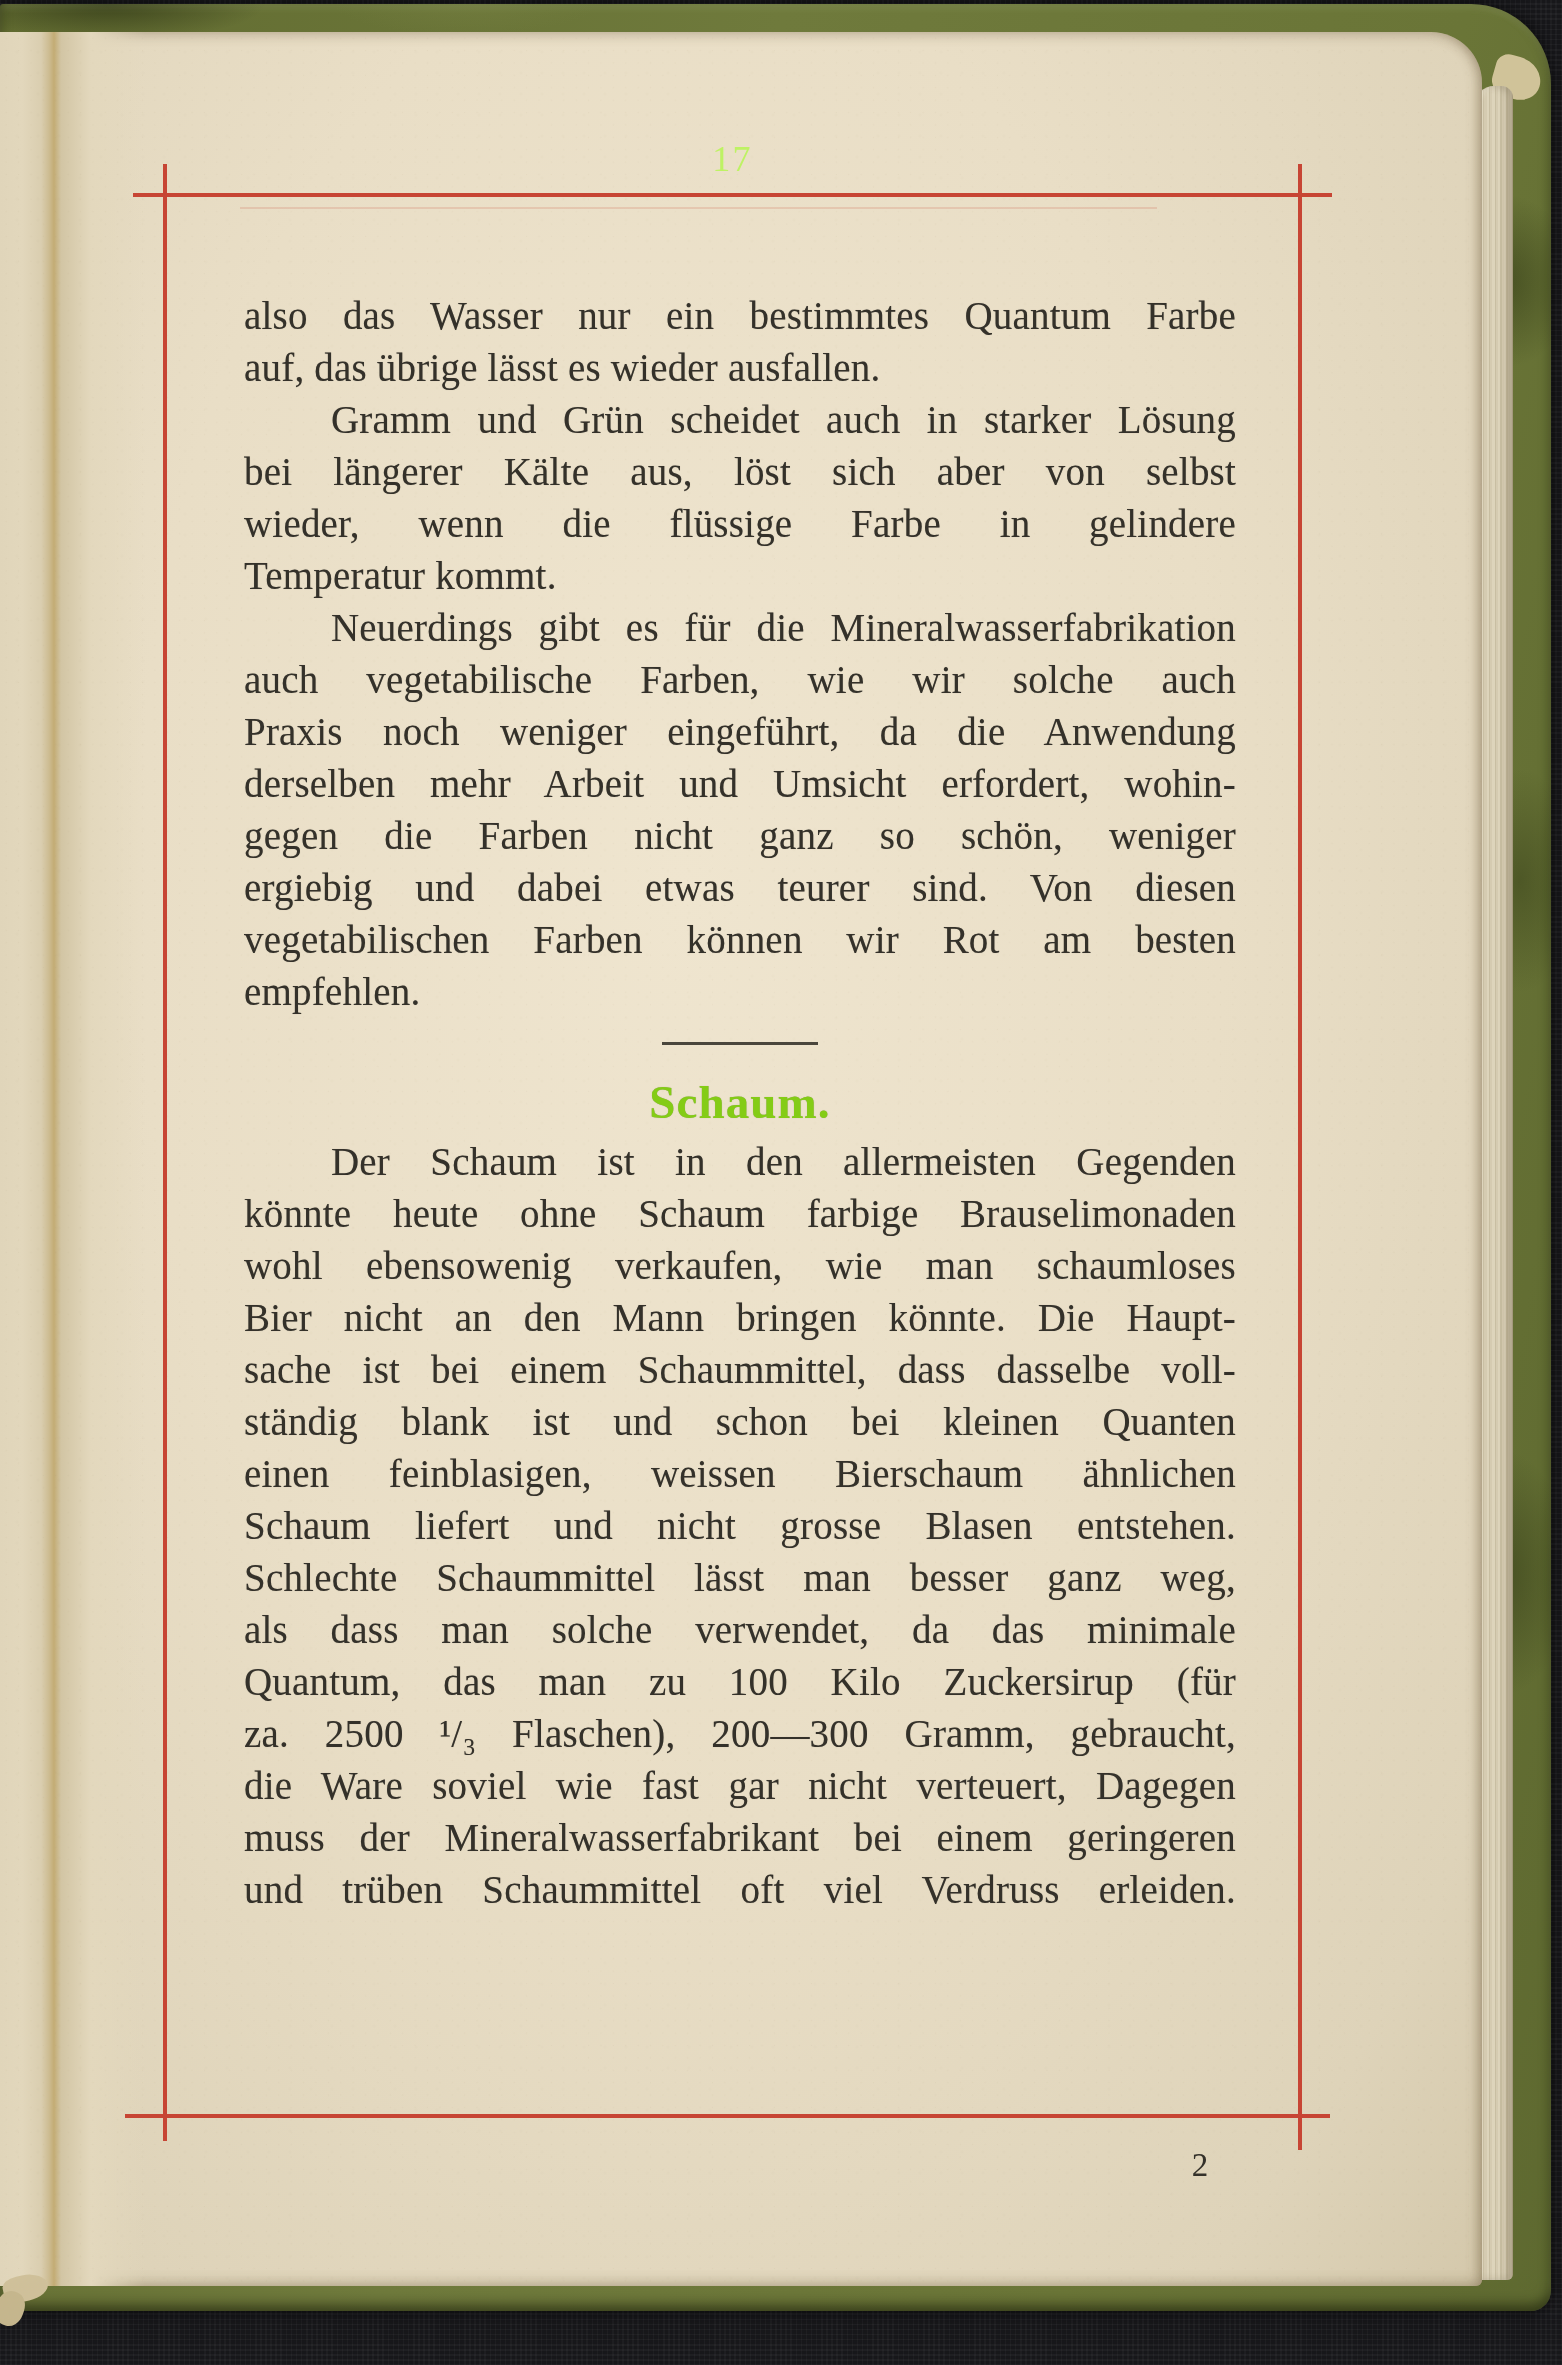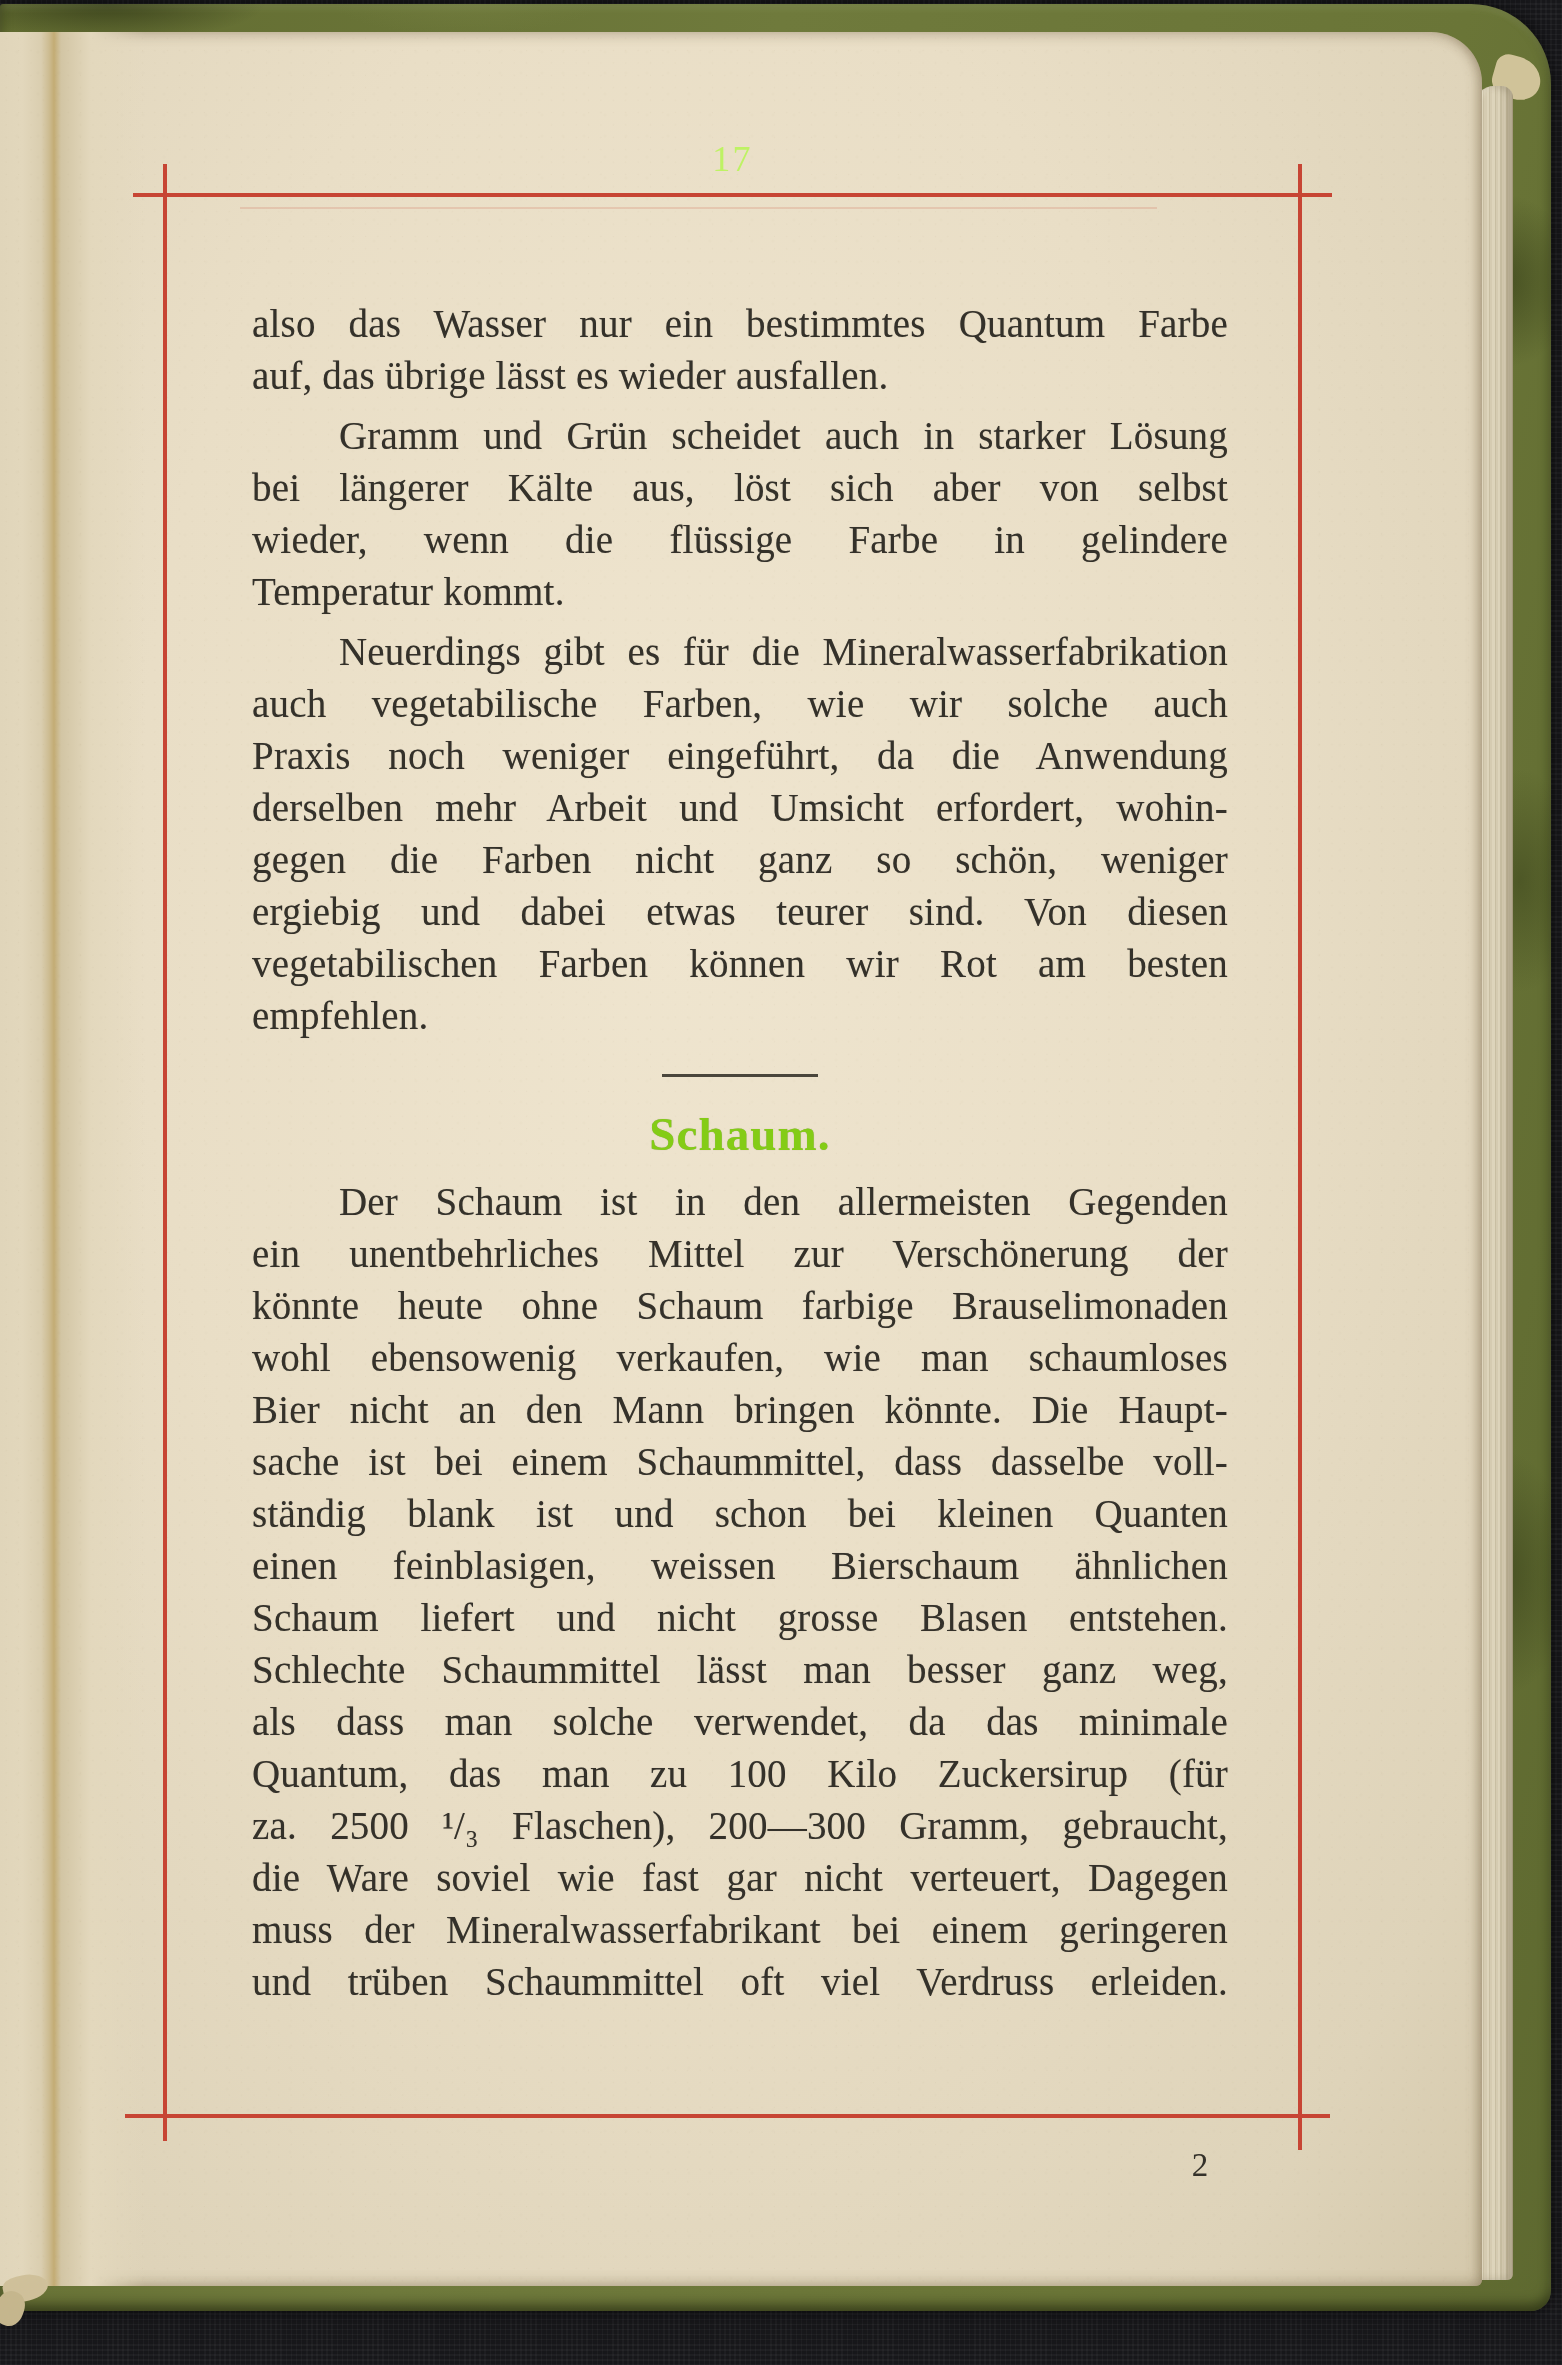--- a/index.html
+++ b/index.html
@@ -61,21 +61,21 @@
   .rule.right{left:1298px;top:164px;width:4.4px;height:1986px;}
   .rule-ghost{position:absolute;left:240px;top:207px;width:917px;height:1.5px;
     background:rgba(199,69,52,.16);}
 
   
   .folio{position:absolute;left:163px;top:138px;width:1139px;text-align:center;
     font-size:36px;letter-spacing:2.2px;color:#bef264;}
   .signature{position:absolute;left:1155px;top:2147px;width:90px;text-align:center;
     font-size:33px;color:#34312a;}
   .text-area{position:absolute;left:244px;top:290px;width:992px;color:#34312a;}
-  .para{margin:8px;}
+  .para{margin:0;}
   .line{height:52px;line-height:52px;font-size:39px;letter-spacing:0.2px;white-space:nowrap;
     text-align:justify;text-align-last:justify;text-shadow:0 0 0.7px rgba(52,48,40,.35);}
   .line.indent{text-indent:87px;}
   .line.last{text-align-last:left;}
   .divider-wrap{height:51px;display:flex;align-items:center;justify-content:center;}
   .divider{width:156px;height:2.2px;background:#4a463c;}
   .heading{height:67px;line-height:67px;text-align:center;font-size:47px;font-weight:600;
     letter-spacing:1.1px;color:#84cc16;text-shadow:0 0 0.7px rgba(45,43,37,.4);}
 </style>
 </head>
@@ -122,21 +122,20 @@
         <div class="line">ergiebig und dabei etwas teurer sind.  Von diesen</div>
         <div class="line">vegetabilischen Farben können wir Rot am besten</div>
         <div class="line last">empfehlen.</div>
       </div>
       <div class="divider-wrap">
         <div class="divider"></div>
       </div>
       <div class="heading">Schaum.</div>
       <div class="para">
         <div class="line indent">Der Schaum ist in den allermeisten Gegenden</div>
-        <div class="line">ein unentbehrliches Mittel zur Verschönerung der</div>
         <div class="line">könnte heute ohne Schaum farbige Brauselimonaden</div>
         <div class="line">wohl ebensowenig verkaufen, wie man schaumloses</div>
         <div class="line">Bier nicht an den Mann bringen könnte.  Die Haupt-</div>
         <div class="line">sache ist bei einem Schaummittel, dass dasselbe voll-</div>
         <div class="line">ständig blank ist und schon bei kleinen Quanten</div>
         <div class="line">einen feinblasigen, weissen Bierschaum ähnlichen</div>
         <div class="line">Schaum liefert und nicht grosse Blasen entstehen.</div>
         <div class="line">Schlechte Schaummittel lässt man besser ganz weg,</div>
         <div class="line">als dass man solche verwendet, da das minimale</div>
         <div class="line">Quantum, das man zu 100 Kilo Zuckersirup (für</div>

